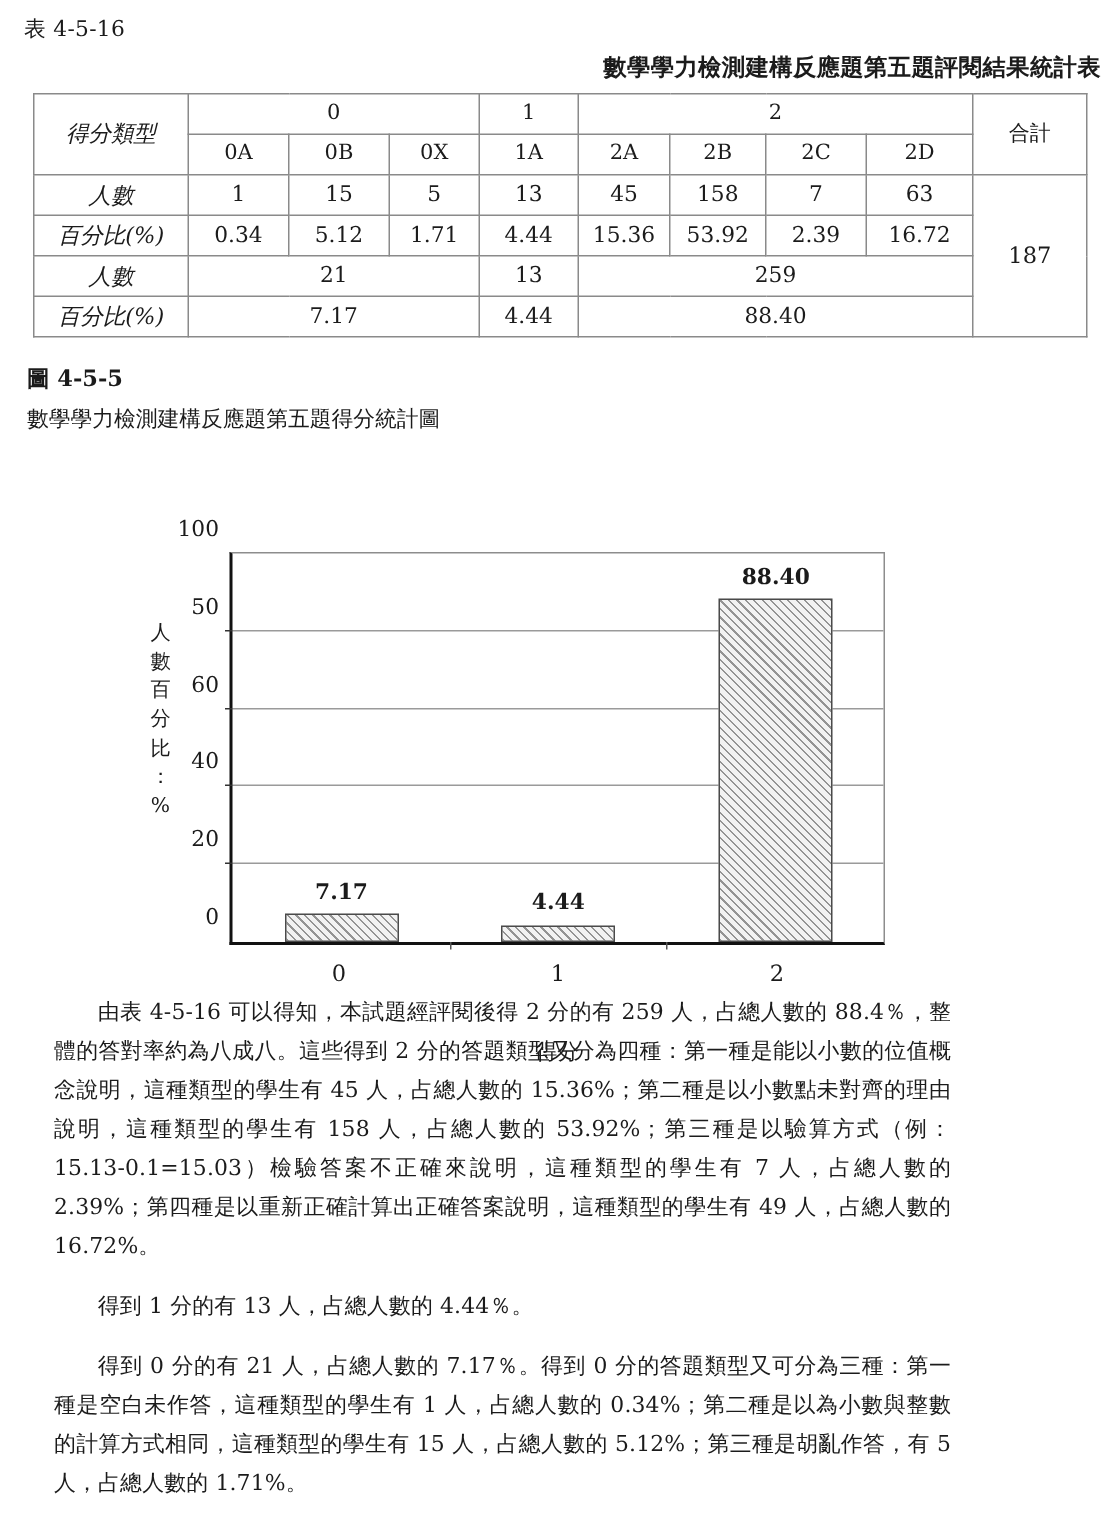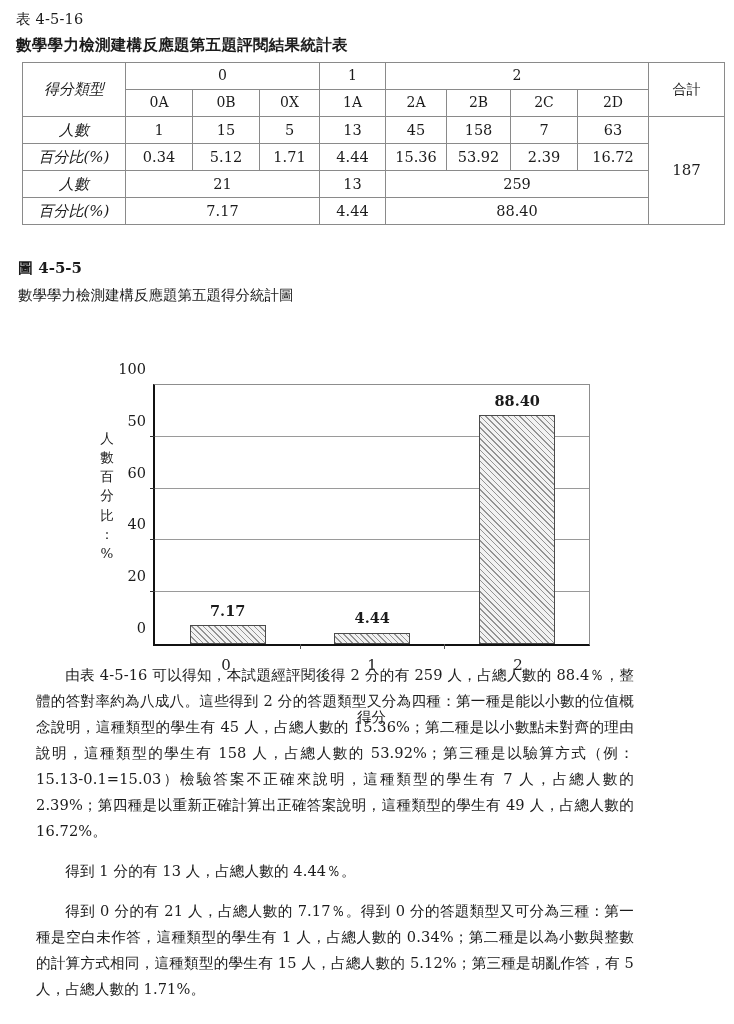--- a/index.html
+++ b/index.html
@@ -36,20 +36,21 @@
     margin: 10px 0 0 16px;
     font-size: 14.5px;
     font-family: "DejaVu Serif", "Liberation Serif", serif;
     letter-spacing: 0.2px;
   }
   .caption-title {
     margin: 6px 0 6px 16px;
     font-size: 15.5px;
     font-weight: bold;
     letter-spacing: 0.3px;
+    text-align: right;
   }
 
   table.stat {
     border-collapse: collapse;
     margin-left: 22px;
     width: 690px;
     table-layout: fixed;
     font-size: 14px;
   }
   table.stat td, table.stat th {
@@ -75,21 +76,21 @@
   td.total { font-size: 15px; }
 
   
   .figure-block {
     position: absolute;
     left: 0;
     top: 243px;
     width: 734px;
   }
   .fig-num {
-    margin: 16px 0 0 18px;
+    margin: 0 0 0 18px;
     font-size: 15px;
     font-weight: bold;
   }
   .fig-title {
     margin: 8px 0 0 18px;
     font-size: 14.5px;
   }
 
   .chart-area {
     position: relative;

